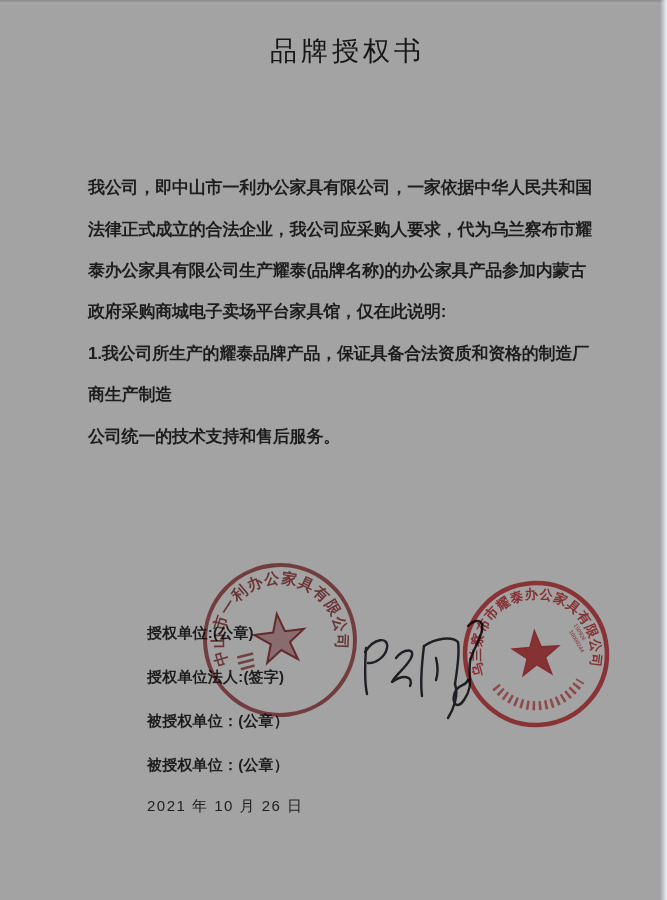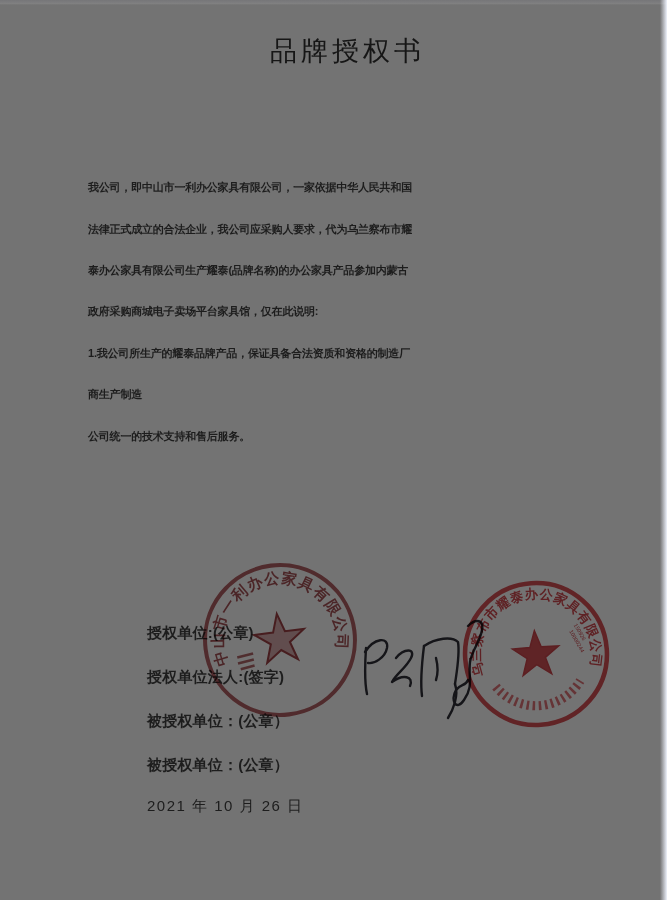--- a/index.html
+++ b/index.html
@@ -4,21 +4,21 @@
 <style>
   html,body{margin:0;padding:0;}
   body{
     background:#e8e8e8;
     font-family:"Liberation Sans", sans-serif;
   }
   .page{
     position:relative;
     width:667px;height:900px;
     margin:0 auto;
-    background:#737373;
+    background:#a3a3a3;
     overflow:hidden;
   }
   .scan-edge-top{
     position:absolute;top:0;left:0;right:0;height:5px;
     background:linear-gradient(to bottom, rgba(120,120,125,0.55), rgba(200,200,205,0.15) 70%, transparent);
   }
   .scan-edge-right{
     position:absolute;top:0;right:0;bottom:0;width:7px;
     background:linear-gradient(to left, #eef2fc, rgba(238,242,252,0));
   }
@@ -32,21 +32,21 @@
     color:#161616;
     font-weight:500;
   }
   .body-block{
     position:absolute;left:88px;top:167px;width:540px;
     color:#1d1d1d;
   }
   .body-line{
     height:41.4px;
     display:flex;align-items:center;
-    font-size:11px;
+    font-size:17px;
     font-weight:700;
     letter-spacing:-0.2px;
     white-space:nowrap;
   }
   .signoff{
     position:absolute;left:147px;top:0;width:420px;
     color:#1d1d1d;
   }
   .signoff-row{
     position:absolute;left:0;

